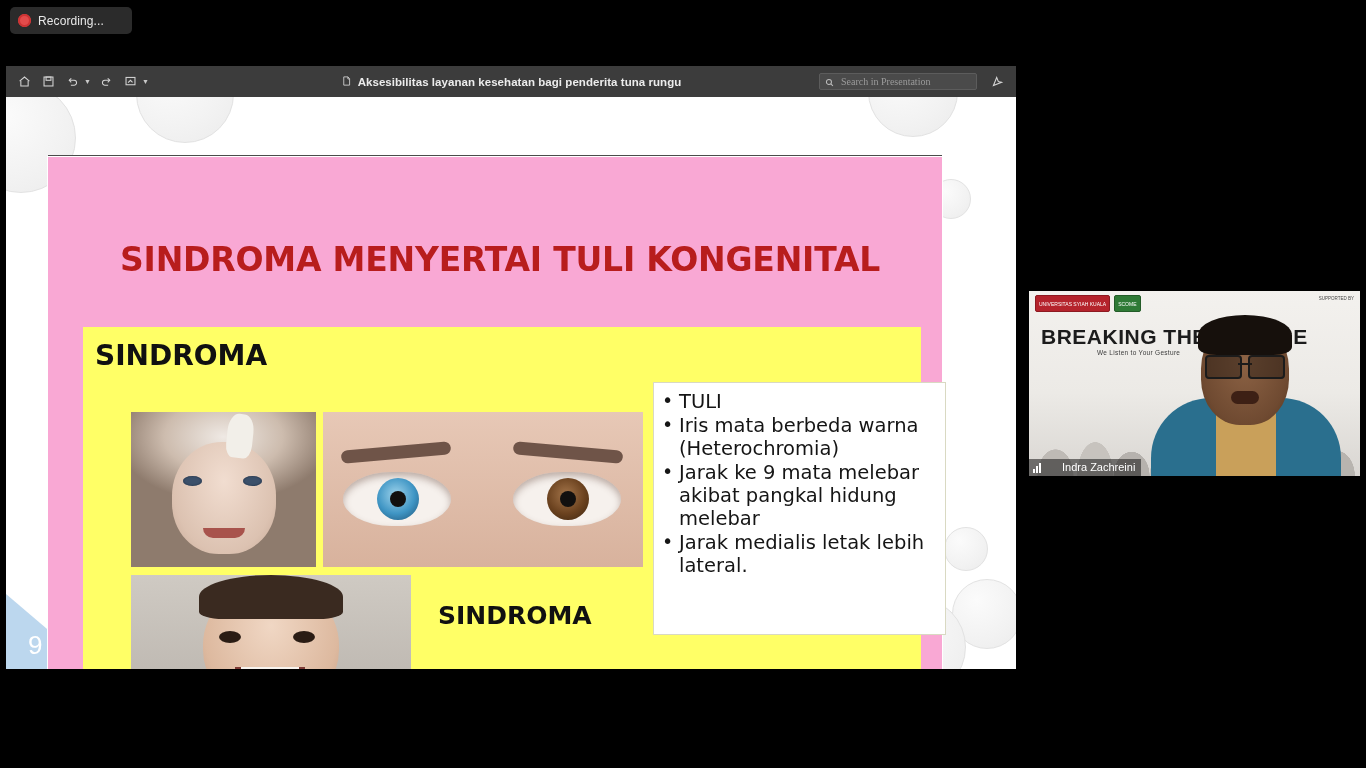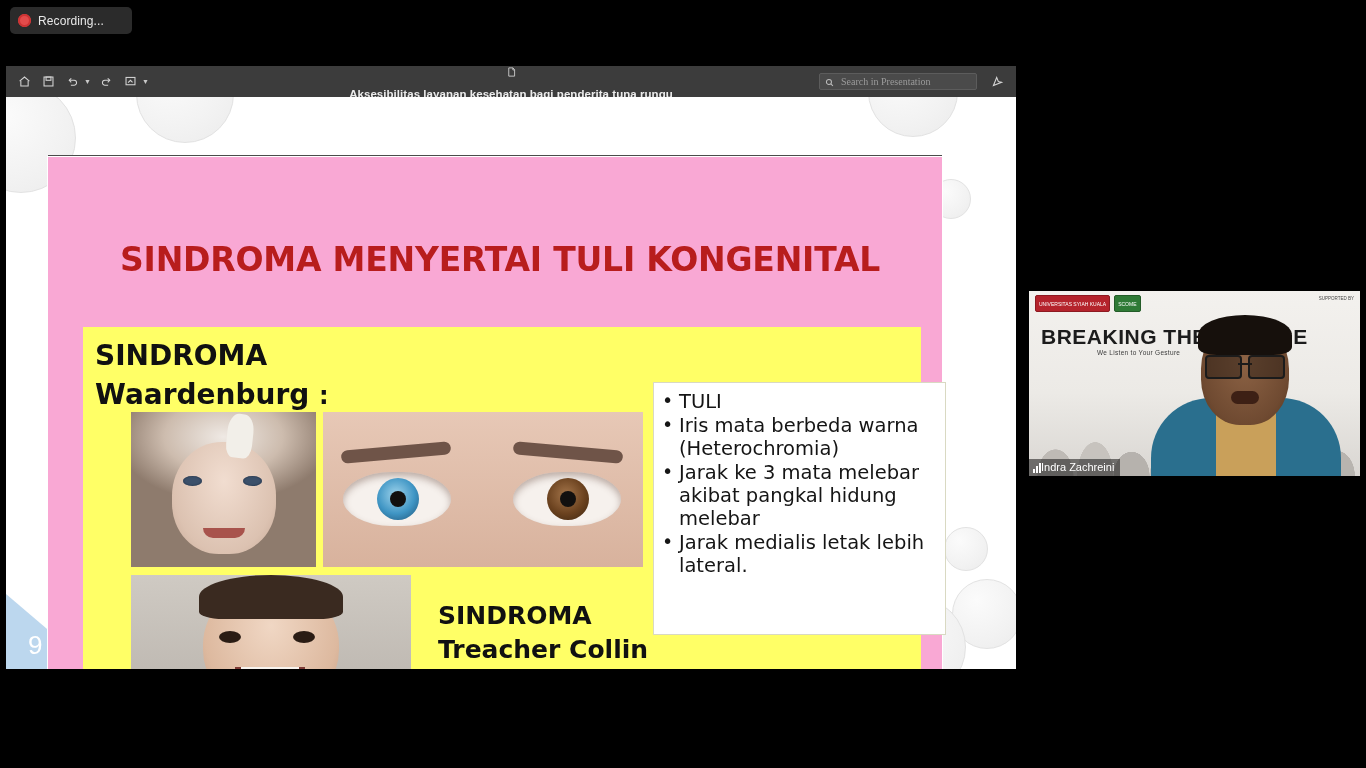--- a/index.html
+++ b/index.html
@@ -92,21 +92,20 @@
   .pres-title {
     position: absolute;
     left: 0; right: 0;
     top: 0;
     height: 31px;
     display: flex;
     align-items: center;
     justify-content: center;
     gap: 6px;
     pointer-events: none;
-    flex-direction: column;
   }
   .pres-title-text {
     color: #ececec;
     font-size: 11.5px;
     font-weight: bold;
     letter-spacing: 0.05px;
   }
   .doc-icon { color: #d0d0d0; }
 
   .tb-right {
@@ -598,21 +597,21 @@
     height: 13px;
     border-radius: 14px;
     background: #3d2015;
   }
   .vt-namebar {
     position: absolute;
     left: 0;
     bottom: 0;
     display: flex;
     align-items: flex-end;
-    gap: 0;
+    gap: 21px;
     padding: 2px 6px 3px 4px;
     background: rgba(20,20,20,0.55);
   }
   .vt-name {
     color: #ffffff;
     font-size: 11px;
     font-family: "Liberation Sans", sans-serif;
   }
   .vt-logos {
     position: absolute;
@@ -752,24 +751,20 @@
       <div class="top-rule"></div>
 
       <div class="content-frame">
 
         <div class="slide-title">SINDROMA MENYERTAI TULI KONGENITAL</div>
 
         <div class="yellow-box">
 
           <div class="sub-title">
             <div>SINDROMA</div>
-            <div>
-              <span>Waardenburg</span>
-              <span class="colon">:</span>
-            </div>
           </div>
 
           <div class="photo photo-1">
             <div class="face"></div>
             <div class="hairstreak"></div>
             <div class="eye l"></div>
             <div class="eye r"></div>
             <div class="mouth"></div>
           </div>
 
@@ -796,28 +791,27 @@
             <div class="eye r"></div>
             <div class="smile">
               <div class="teeth"></div>
             </div>
           </div>
 
           <div class="bullets">
             <ul>
               <li>TULI</li>
               <li>Iris mata berbeda warna (Heterochromia)</li>
-              <li>Jarak ke 3 mata melebar akibat pangkal hidung melebar</li>
+              <li>Jarak ke 9 mata melebar akibat pangkal hidung melebar</li>
               <li>Jarak medialis letak lebih lateral.</li>
             </ul>
           </div>
 
           <div class="treacher">
             <div>SINDROMA</div>
-            <div>Treacher Collin</div>
           </div>
 
         </div>
       </div>
     </div>
   </div>
 
   <div class="black-strip"></div>
 
   <div class="video-tile">

